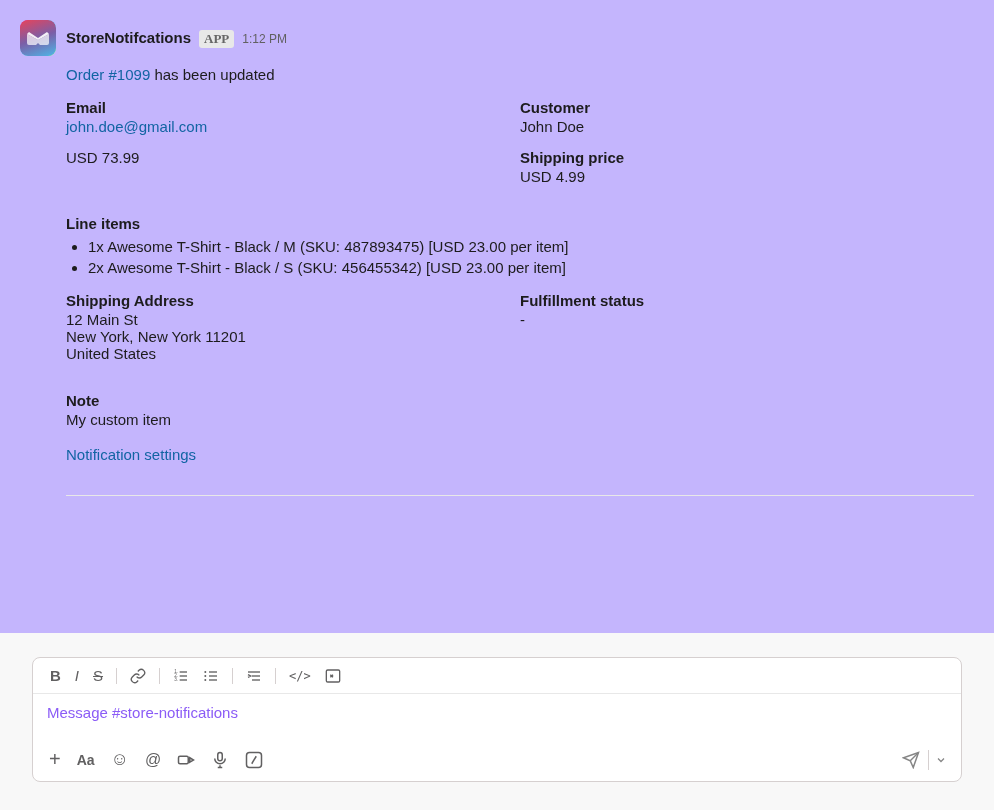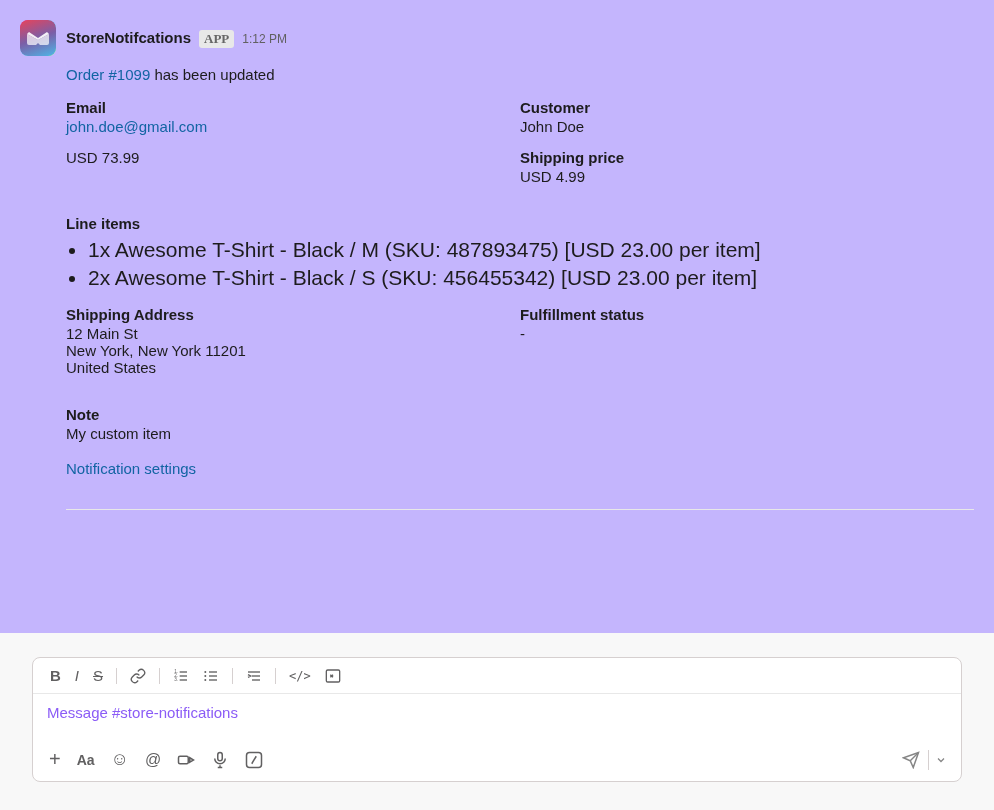--- a/index.html
+++ b/index.html
@@ -139,21 +139,21 @@
       margin-bottom: 6px;
     }
 
     .line-items-list {
       list-style: disc;
       padding-left: 22px;
     }
 
     .line-items-list li {
       margin-bottom: 4px;
-      font-size: 21px;
+      font-size: 15px;
     }
 
     .notification-link {
       color: #1264a3;
       text-decoration: none;
       font-size: 15px;
       display: inline-block;
       margin-top: 4px;
       margin-bottom: 16px;
     }

